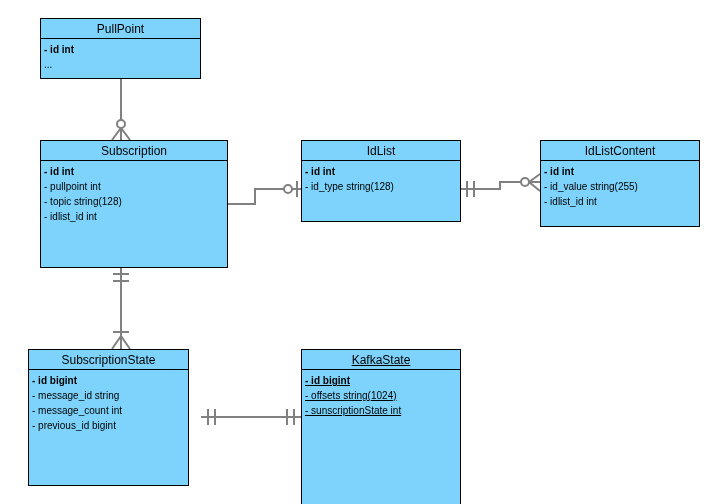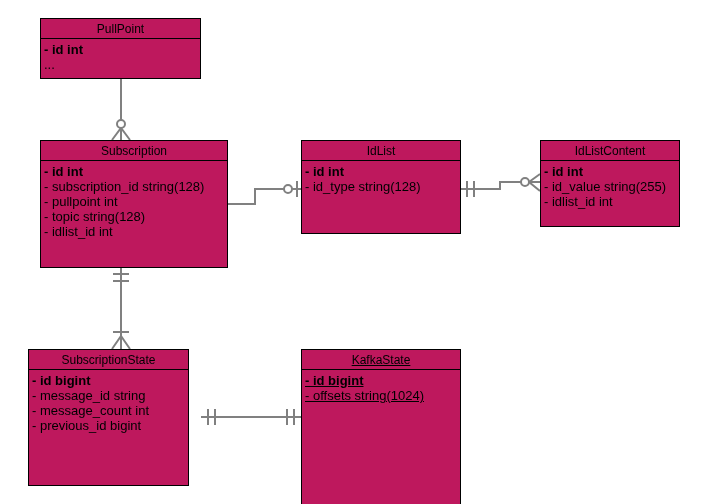--- a/index.html
+++ b/index.html
@@ -18,40 +18,40 @@
     position: absolute;
     left: 0;
     top: 0;
     width: 722px;
     height: 504px;
   }
   .entity {
     position: absolute;
     box-sizing: border-box;
     border: 1px solid #000000;
-    background: #be185d;
+    background: #7dd3fc;
     z-index: 2;
   }
   .entity-title {
     height: 20px;
     line-height: 20px;
     text-align: center;
     font-size: 12px;
     color: #000000;
     border-bottom: 1px solid #000000;
     box-sizing: border-box;
     white-space: nowrap;
     overflow: hidden;
   }
   .attr-list {
     padding: 3px 0 0 3px;
     box-sizing: border-box;
   }
   .attr {
-    font-size: 13px;
+    font-size: 10px;
     line-height: 15px;
     color: #000000;
     white-space: nowrap;
   }
   .attr.pk {
     font-weight: bold;
   }
   svg.links {
     position: absolute;
     left: 0;
@@ -131,36 +131,35 @@
     <div class="attr-list">
       <div class="attr pk">- id int</div>
       <div class="attr">...</div>
     </div>
   </div>
 
   <div class="entity" style="left:40px; top:140px; width:188px; height:128px;">
     <div class="entity-title">Subscription</div>
     <div class="attr-list">
       <div class="attr pk">- id int</div>
-      <div class="attr">- subscription_id string(128)</div>
       <div class="attr">- pullpoint int</div>
       <div class="attr">- topic string(128)</div>
       <div class="attr">- idlist_id int</div>
     </div>
   </div>
 
-  <div class="entity" style="left:301px; top:140px; width:160px; height:94px;">
+  <div class="entity" style="left:301px; top:140px; width:160px; height:82px;">
     <div class="entity-title">IdList</div>
     <div class="attr-list">
       <div class="attr pk">- id int</div>
       <div class="attr">- id_type string(128)</div>
     </div>
   </div>
 
-  <div class="entity" style="left:540px; top:140px; width:140px; height:87px;">
+  <div class="entity" style="left:540px; top:140px; width:160px; height:87px;">
     <div class="entity-title">IdListContent</div>
     <div class="attr-list">
       <div class="attr pk">- id int</div>
       <div class="attr">- id_value string(255)</div>
       <div class="attr">- idlist_id int</div>
     </div>
   </div>
 
   <div class="entity" style="left:28px; top:349px; width:161px; height:137px;">
     <div class="entity-title">SubscriptionState</div>
@@ -170,16 +169,17 @@
       <div class="attr">- message_count int</div>
       <div class="attr">- previous_id bigint</div>
     </div>
   </div>
 
   <div class="entity" style="left:301px; top:349px; width:160px; height:161px;text-decoration:underline;">
     <div class="entity-title">KafkaState</div>
     <div class="attr-list">
       <div class="attr pk">- id bigint</div>
       <div class="attr">- offsets string(1024)</div>
+      <div class="attr">- sunscriptionState int</div>
     </div>
   </div>
 
 </div>
 
 </body></html>

